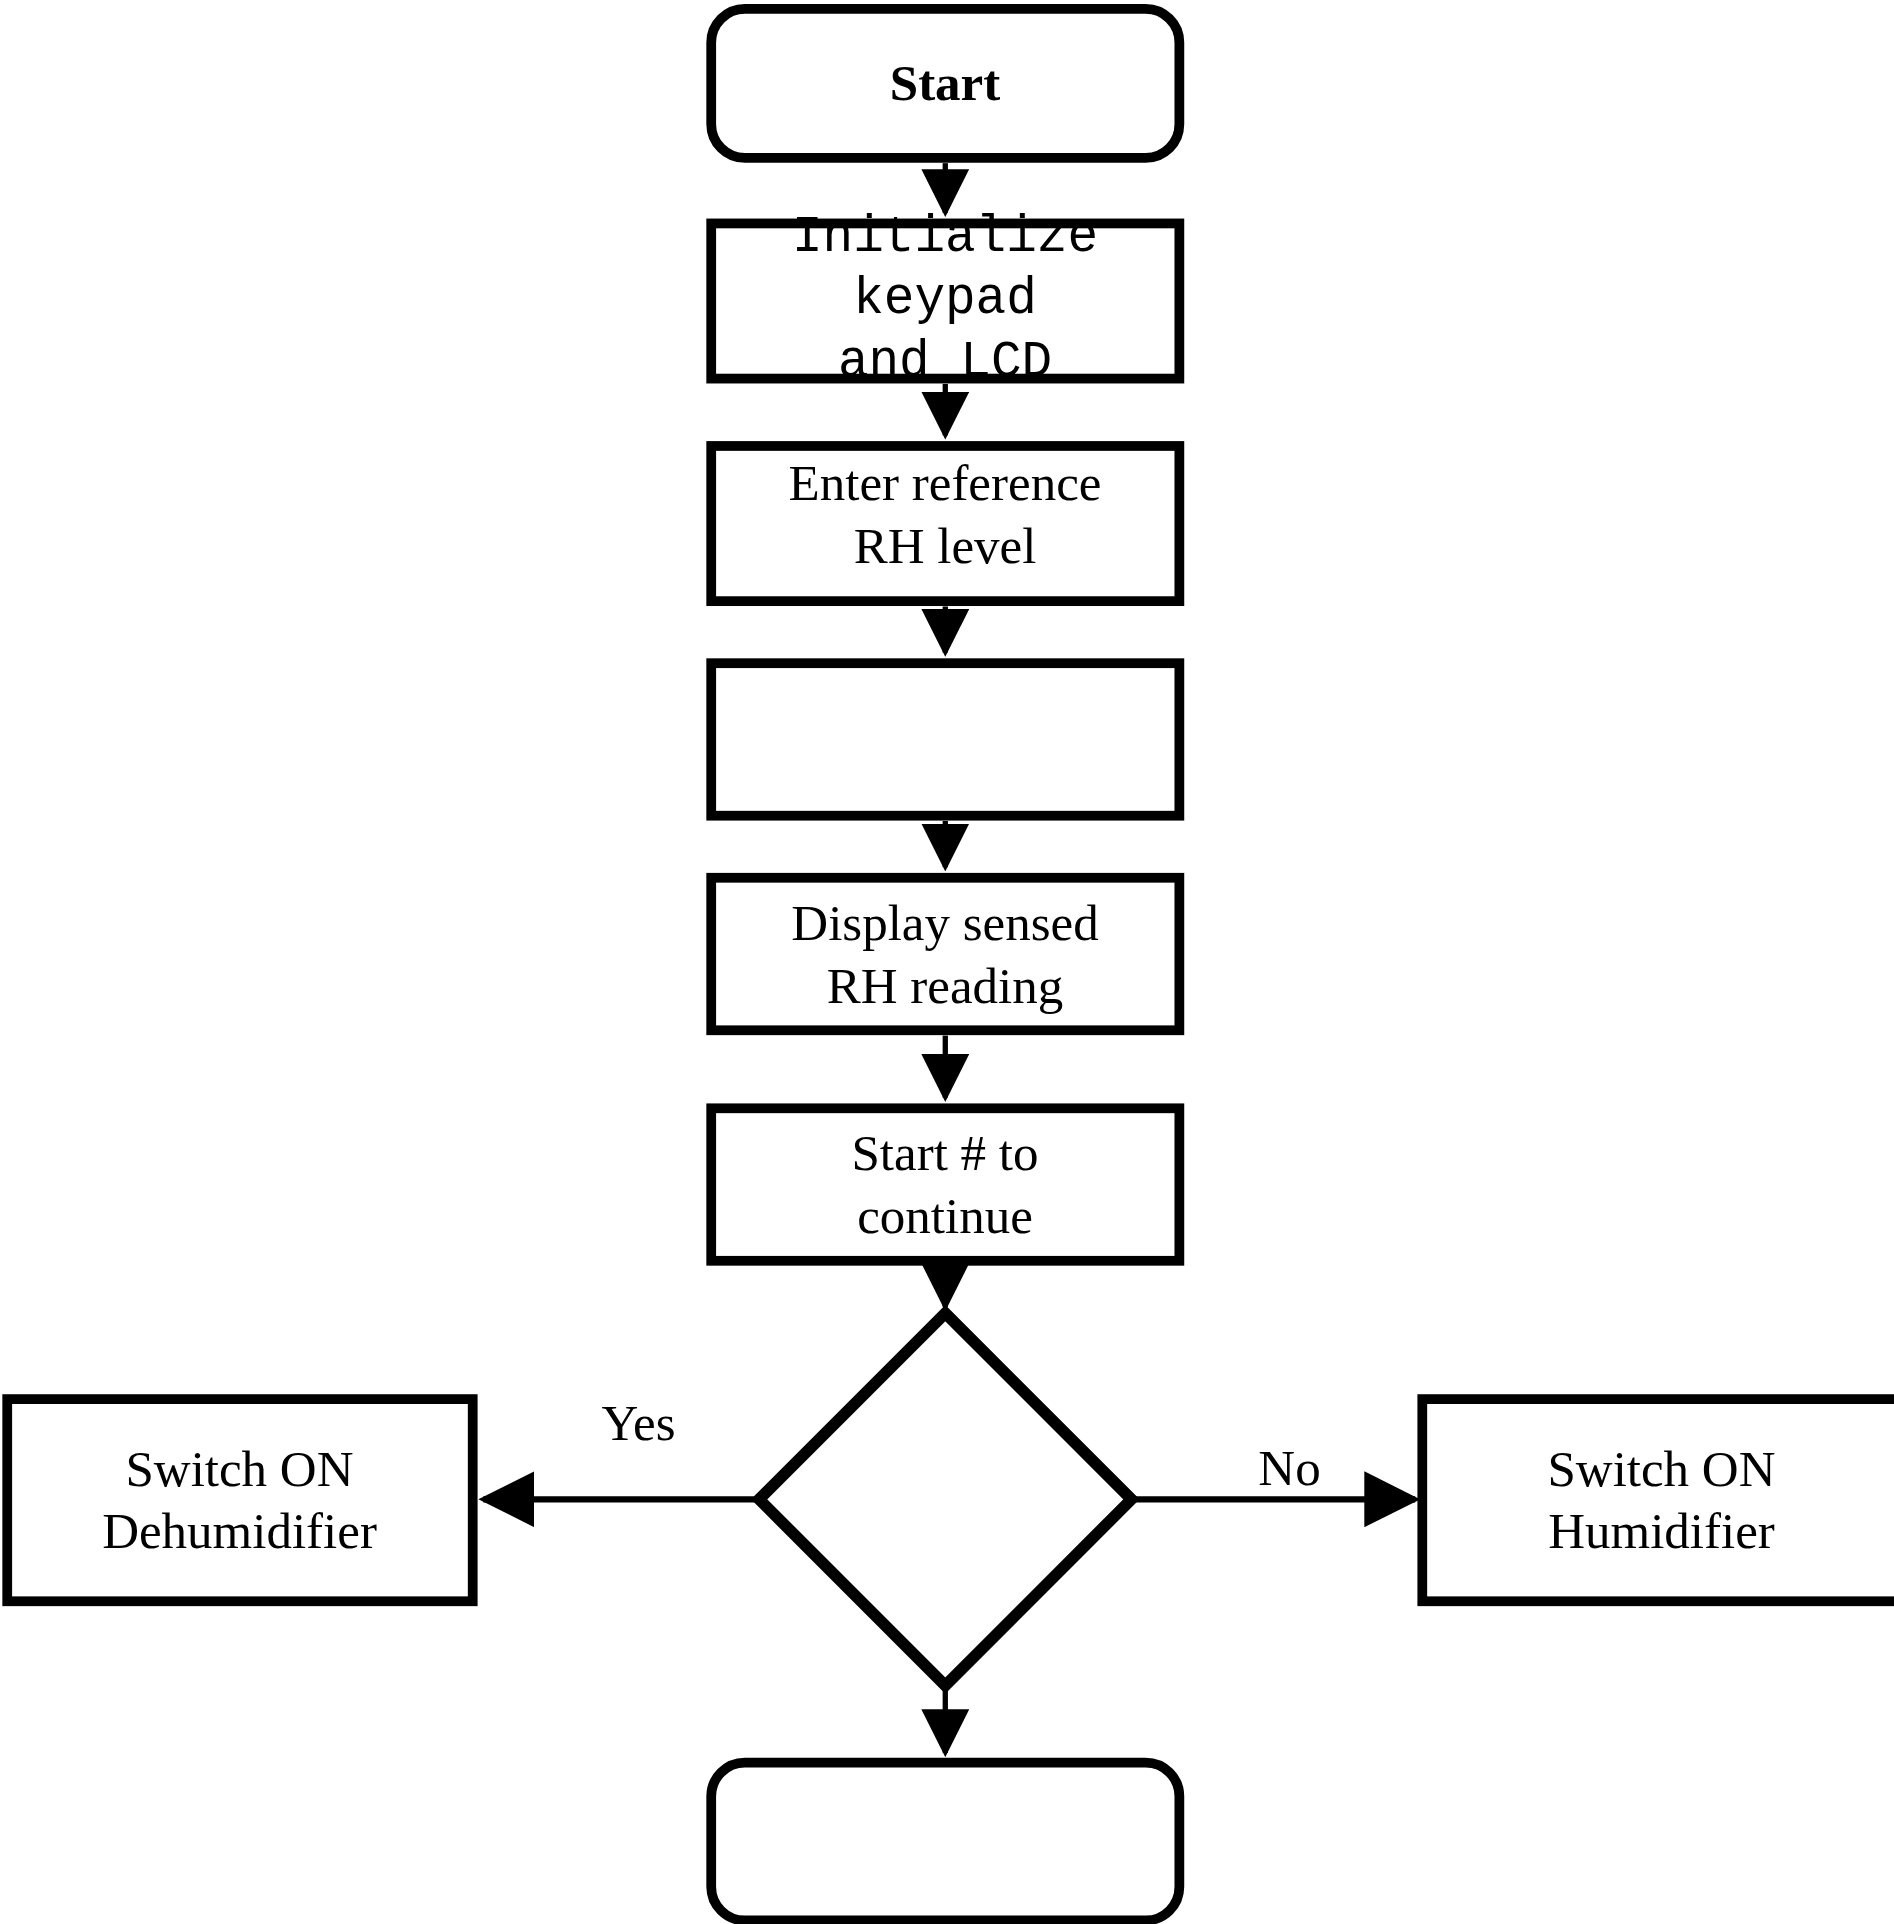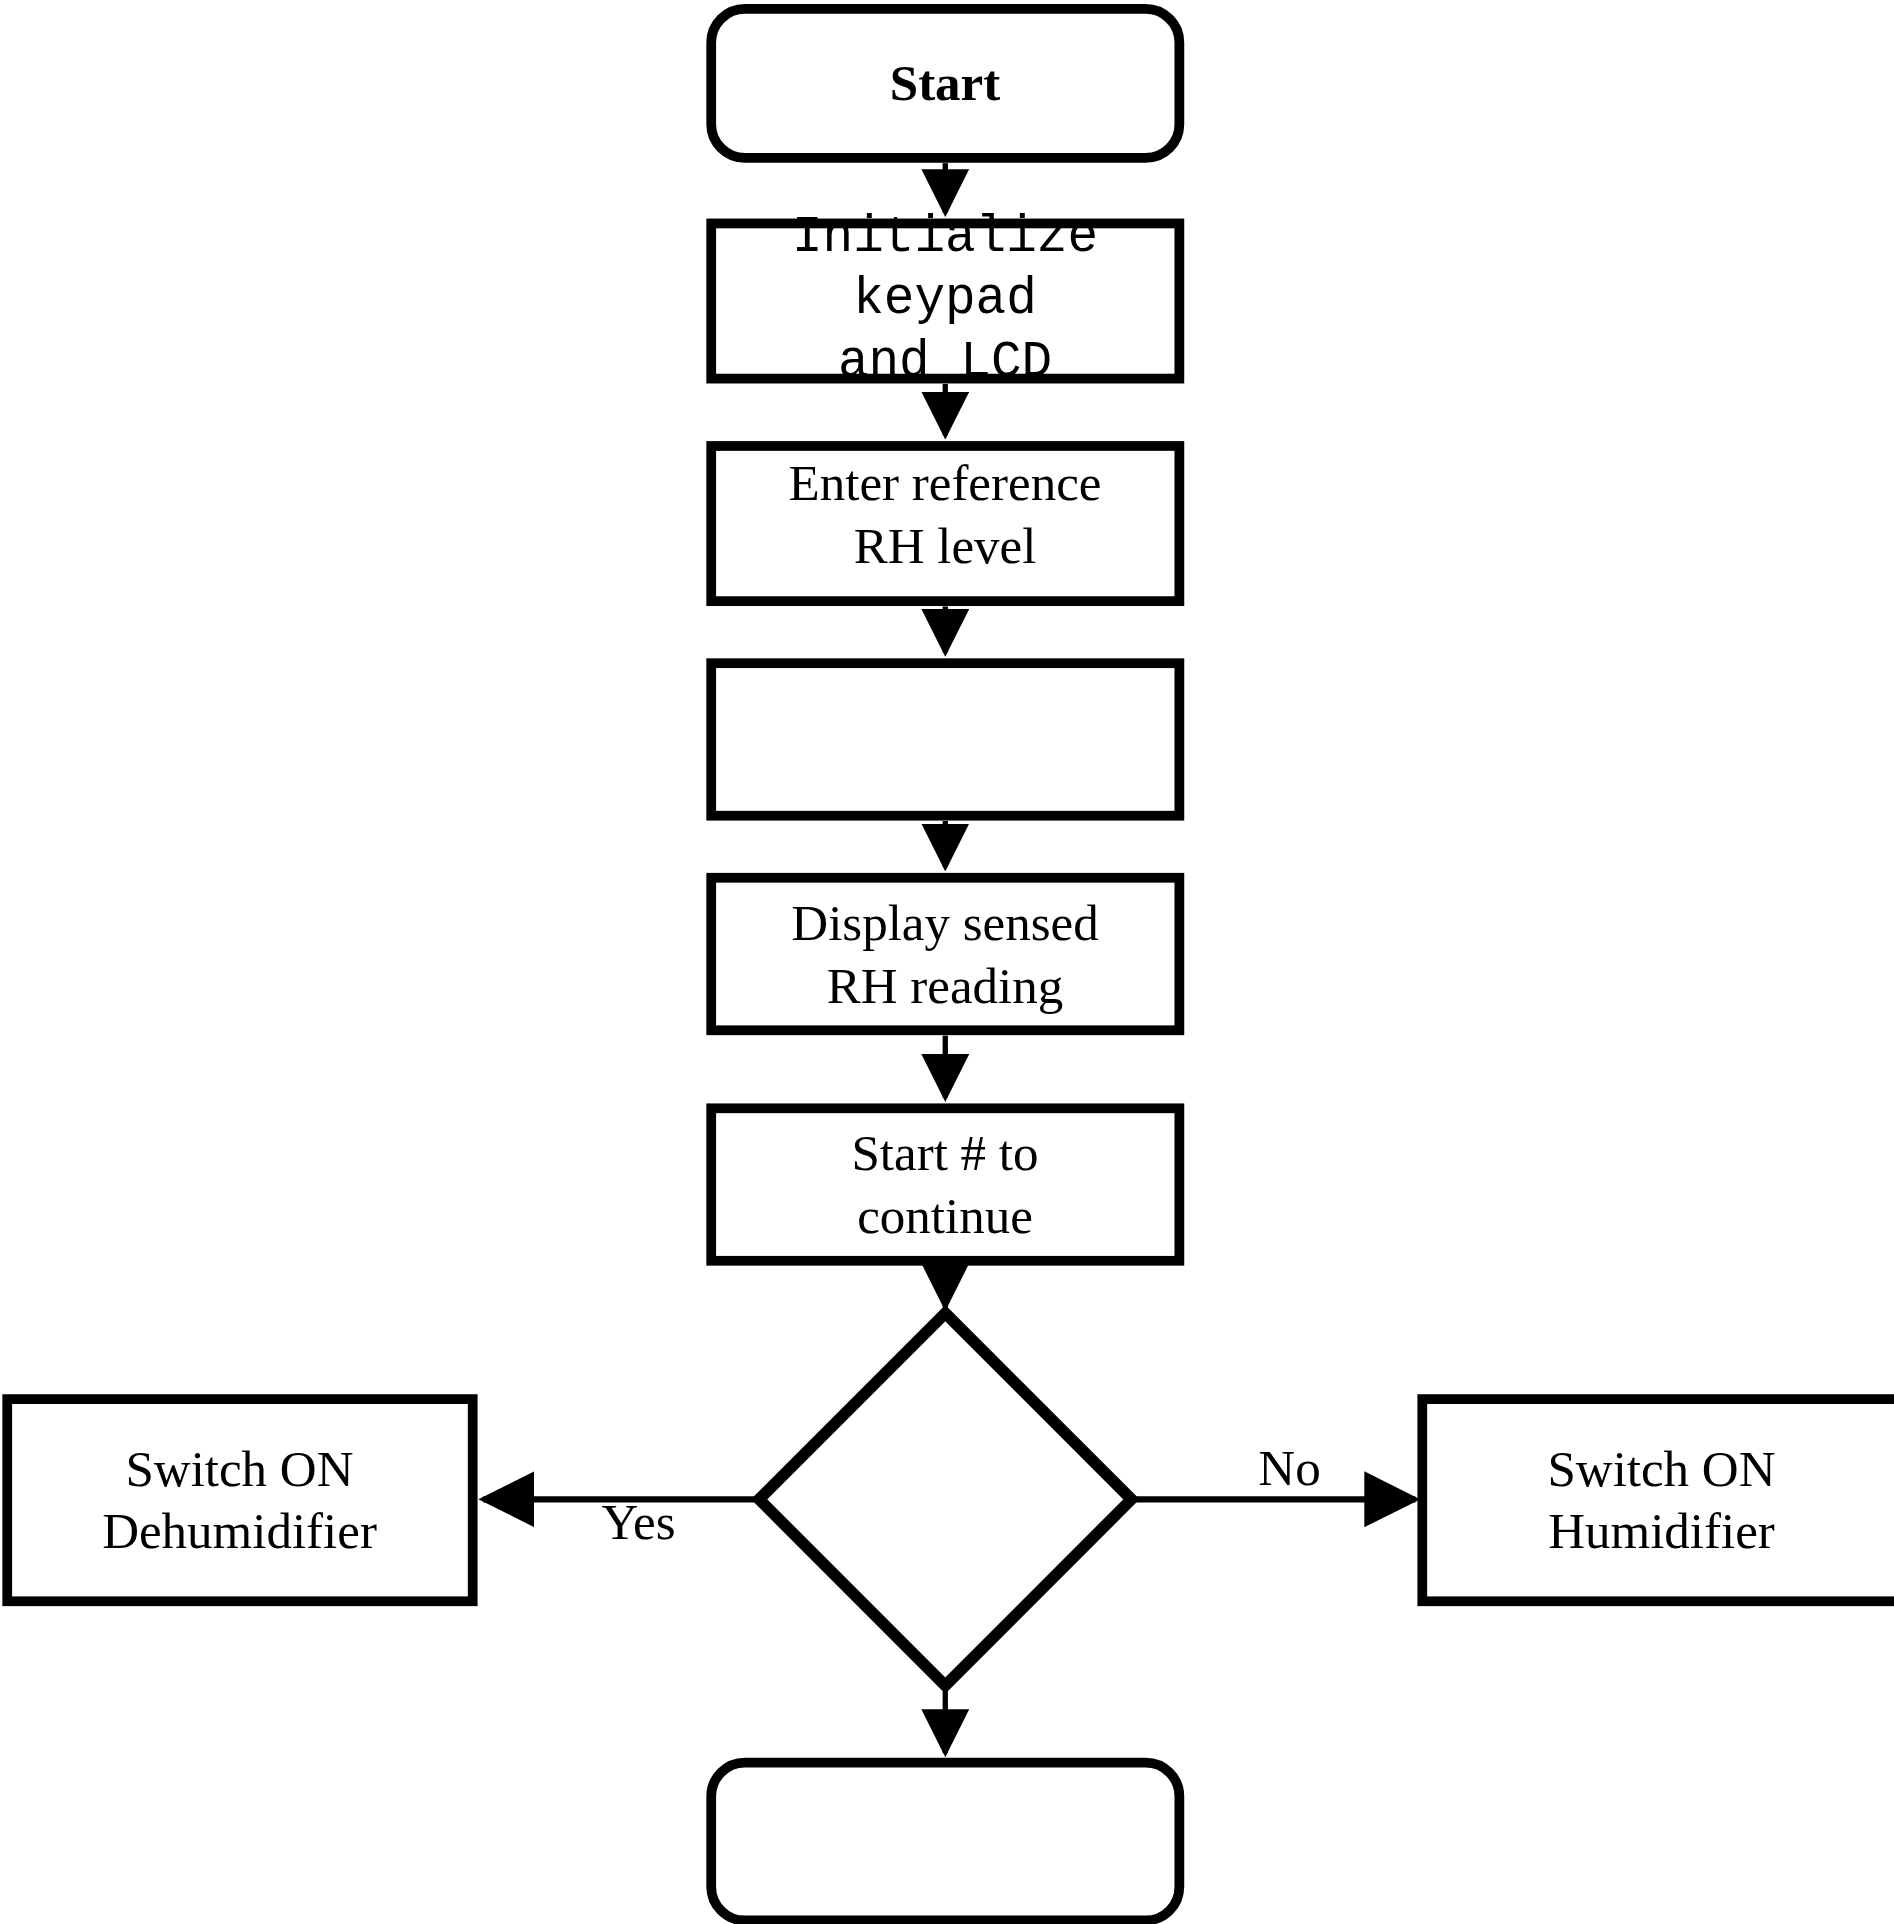--- a/index.html
+++ b/index.html
@@ -116,18 +116,18 @@
 continue</div>
 
 
   <div class="node-label" style="left:7px; top:1399px; width:465px; height:202px;">Switch ON
 Dehumidifier</div>
 
   <div class="node-label" style="left:1422px; top:1399px; width:479px; height:202px;">Switch ON
 Humidifier</div>
 
 
-  <div class="edge-label" style="left:550px; top:1497px; width:177px;">Yes</div>
+  <div class="edge-label" style="left:550px; top:1398px; width:177px;">Yes</div>
 
   <div class="edge-label" style="left:1201px; top:1423px; width:177px;margin-top:20px;">No</div>
 
 </div>
 
 
 </body></html>

